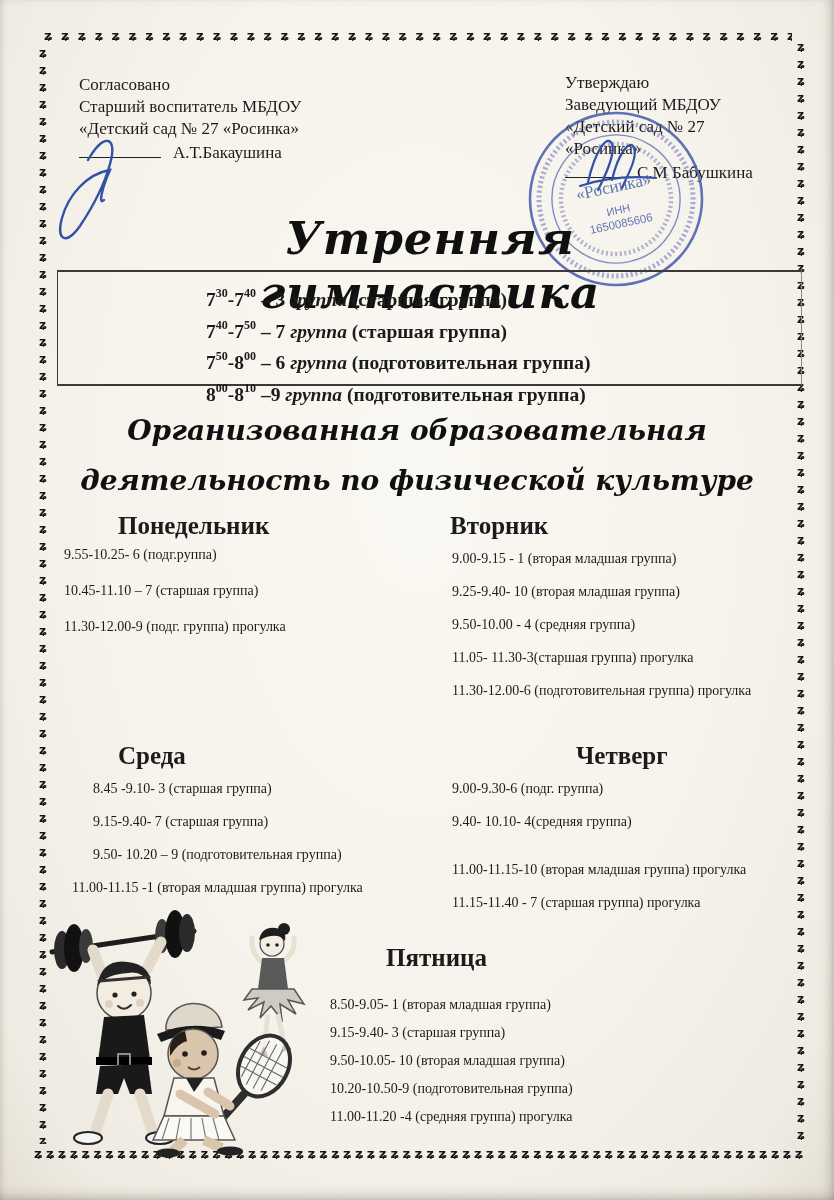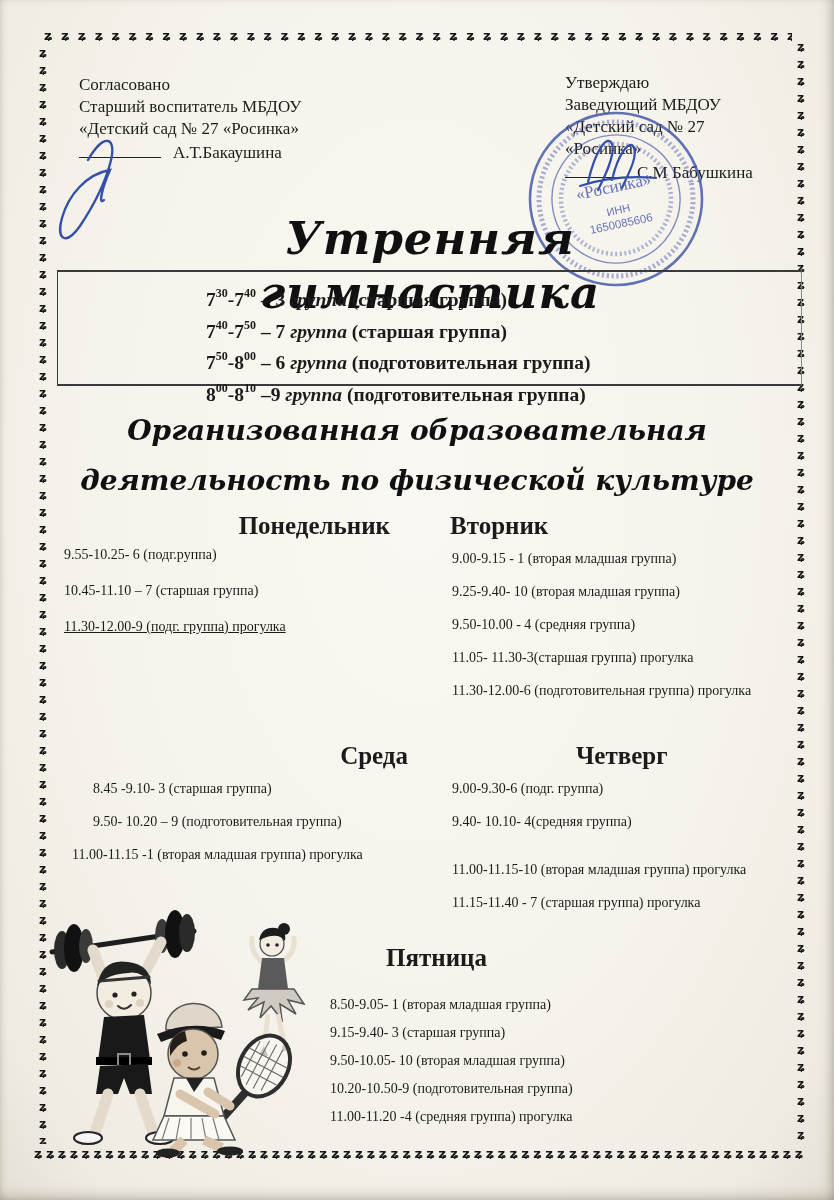--- a/index.html
+++ b/index.html
@@ -41,26 +41,26 @@
   .ms-line{white-space:nowrap;}
   .ms-line sup{font-size:12px;position:relative;top:-1px;vertical-align:super;font-weight:700;}
   .grp-word{font-style:italic;font-weight:700;}
 
   
   .heading{position:absolute;left:0;top:406px;width:834px;text-align:center;
     font-family:"DejaVu Serif",serif;font-style:italic;font-weight:700;font-size:28px;line-height:50px;color:#101010;}
 
   
   .day-header{position:absolute;font-size:25px;font-weight:700;white-space:nowrap;}
-  .center{text-align:right;}
+  .center{text-align:left;}
   .items{position:absolute;font-size:14px;line-height:22px;}
   .item{margin-bottom:14px;white-space:nowrap;}
   .items.tight .item{margin-bottom:11px;}
   .items.vtight .item{margin-bottom:6px;}
-  .gap1{margin-top:13px;text-decoration:underline;}
+  .gap1{margin-top:13px;}
   .gap2{margin-top:9px;}
   .gap3{margin-top:26px;}
   .outdent{margin-left:-21px;}
 
   .mon-h{left:118px;top:512px;width:272px;}
   .mon-i{left:64px;top:544px;}
   .tue-h{left:450px;top:512px;}
   .tue-i{left:452px;top:548px;}
   .wed-h{left:118px;top:742px;width:290px;}
   .wed-i{left:93px;top:778px;}
@@ -143,20 +143,21 @@
     <div class="item">9.00-9.15 - 1 (вторая младшая группа)</div>
     <div class="item">9.25-9.40- 10 (вторая младшая группа)</div>
     <div class="item">9.50-10.00 - 4 (средняя группа)</div>
     <div class="item gap2">11.05- 11.30-3(старшая группа) прогулка</div>
     <div class="item">11.30-12.00-6 (подготовительная группа) прогулка</div>
   </div>
 
   <div class="day-header center wed-h">Среда</div>
   <div class="items tight wed-i">
     <div class="item">8.45 -9.10- 3 (старшая группа)</div>
+    <div class="item">9.15-9.40- 7 (старшая группа)</div>
     <div class="item">9.50- 10.20 – 9  (подготовительная группа)</div>
     <div class="item gap2 outdent">11.00-11.15 -1 (вторая младшая группа) прогулка</div>
   </div>
 
   <div class="day-header thu-h">Четверг</div>
   <div class="items tight thu-i">
     <div class="item">9.00-9.30-6 (подг. группа)</div>
     <div class="item">9.40- 10.10- 4(средняя группа)</div>
     <div class="item gap3">11.00-11.15-10 (вторая младшая группа) прогулка</div>
     <div class="item">11.15-11.40 - 7 (старшая группа) прогулка</div>

